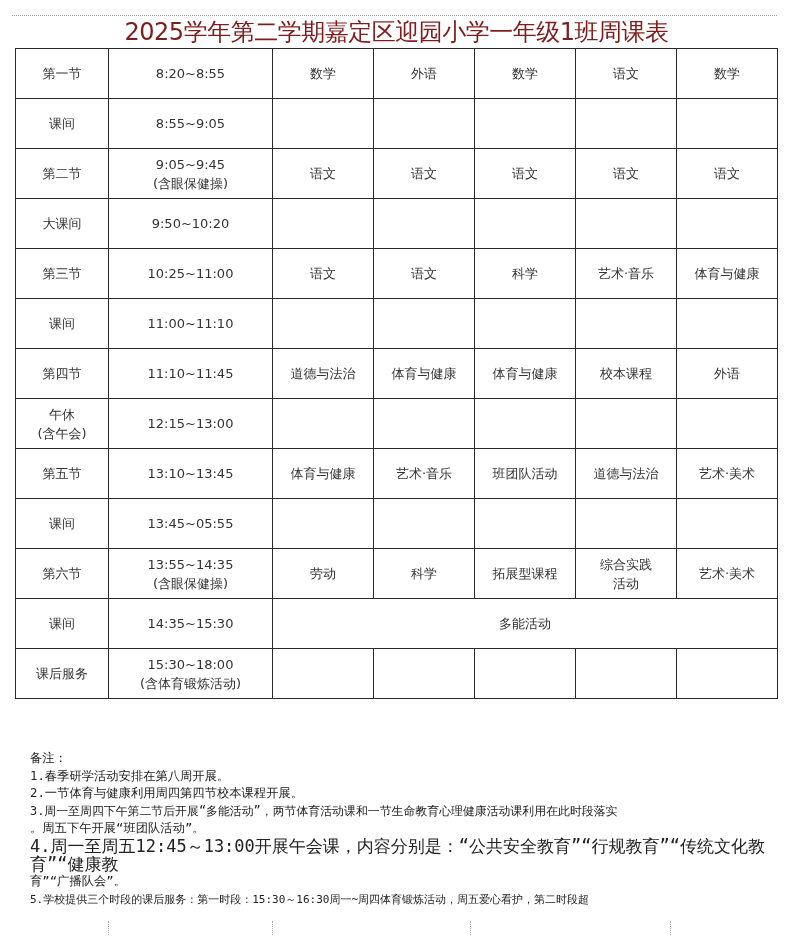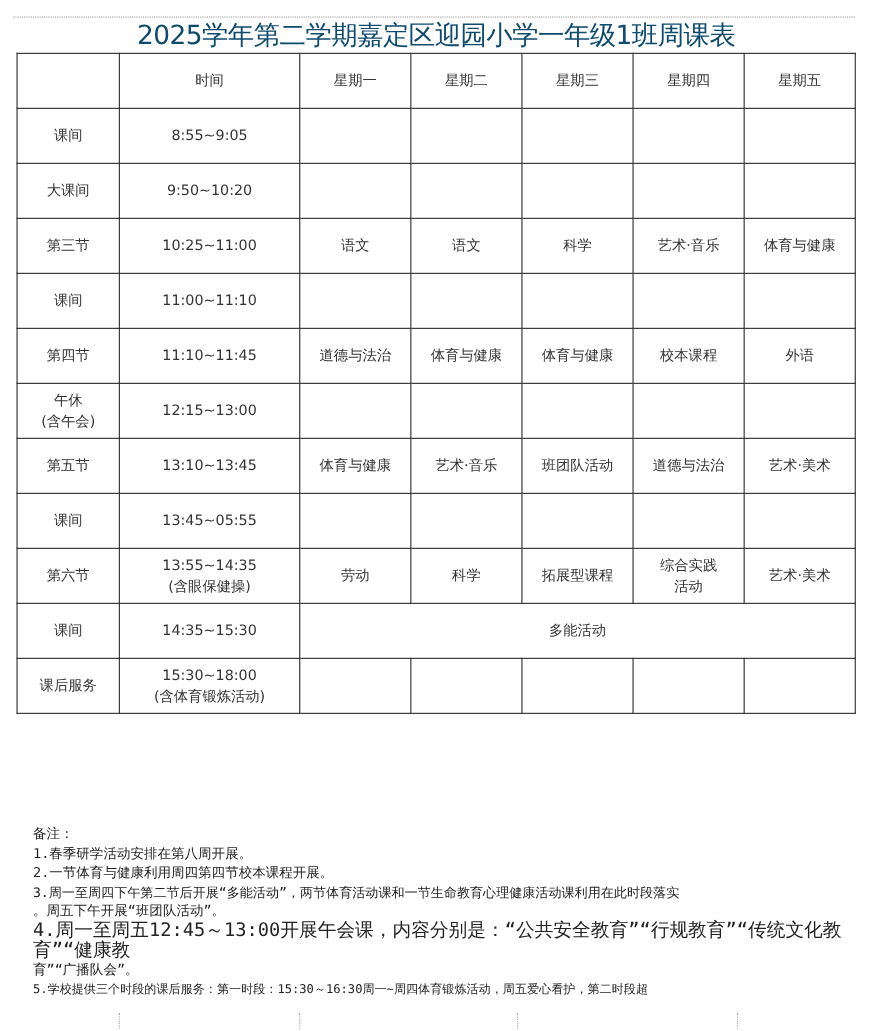--- a/index.html
+++ b/index.html
@@ -1,21 +1,21 @@
 <!DOCTYPE html>
 <html><head>
 <meta charset="utf-8">
 <style>
   html, body { margin: 0; padding: 0; background: #ffffff; }
   body { width: 793px; height: 937px; position: relative; overflow: hidden;
          font-family: "DejaVu Sans", "Liberation Sans", sans-serif; color: #222; }
   .dotline { position: absolute; left: 12px; top: 15px; width: 765px; height: 0;
              border-top: 1px dotted #9a9a9a; }
   .title { position: absolute; left: 0; top: 17px; width: 793px; text-align: center;
-           font-size: 24px; line-height: 30px; color: #0c4a6e; letter-spacing: -0.5px; }
+           font-size: 24px; line-height: 30px; color: #7f1d1d; letter-spacing: -0.5px; }
   table.sched { position: absolute; left: 15px; top: 48px; border-collapse: collapse;
                 table-layout: fixed; }
   table.sched td { border: 1.5px solid #2a2a2a; text-align: center; vertical-align: middle;
                    font-size: 13px; line-height: 19px; color: #333; padding: 0; height: 49px; }
   col.c0 { width: 93px; } col.c1 { width: 164px; }
   col.d { width: 101px; }
   .notes { position: absolute; left: 30px; top: 750px; width: 770px;
            font-family: "DejaVu Sans Mono", "Liberation Mono", monospace; font-size: 12.3px;
            line-height: 17.6px; color: #222; }
   .notes p { margin: 0; }
@@ -32,27 +32,41 @@
       <col class="c0">
       <col class="c1">
       <col class="d">
       <col class="d">
       <col class="d">
       <col class="d">
       <col class="d">
     </colgroup>
   <tbody id="tbody">
       <tr>
-        <td></td>
-        <td>时间</td>
-        <td>星期一</td>
-        <td>星期二</td>
-        <td>星期三</td>
-        <td>星期四</td>
-        <td>星期五</td>
+        <td>
+          <div>第一节</div>
+        </td>
+        <td>
+          <div>8:20~8:55</div>
+        </td>
+        <td>
+          <div>数学</div>
+        </td>
+        <td>
+          <div>外语</div>
+        </td>
+        <td>
+          <div>数学</div>
+        </td>
+        <td>
+          <div>语文</div>
+        </td>
+        <td>
+          <div>数学</div>
+        </td>
       </tr>
       <tr>
         <td>
           <div>课间</div>
         </td>
         <td>
           <div>8:55~9:05</div>
         </td>
         <td>
           <div></div>
@@ -61,20 +75,44 @@
           <div></div>
         </td>
         <td>
           <div></div>
         </td>
         <td>
           <div></div>
         </td>
         <td>
           <div></div>
+        </td>
+      </tr>
+      <tr>
+        <td>
+          <div>第二节</div>
+        </td>
+        <td>
+          <div>9:05~9:45</div>
+          <div>(含眼保健操)</div>
+        </td>
+        <td>
+          <div>语文</div>
+        </td>
+        <td>
+          <div>语文</div>
+        </td>
+        <td>
+          <div>语文</div>
+        </td>
+        <td>
+          <div>语文</div>
+        </td>
+        <td>
+          <div>语文</div>
         </td>
       </tr>
       <tr>
         <td>
           <div>大课间</div>
         </td>
         <td>
           <div>9:50~10:20</div>
         </td>
         <td>

